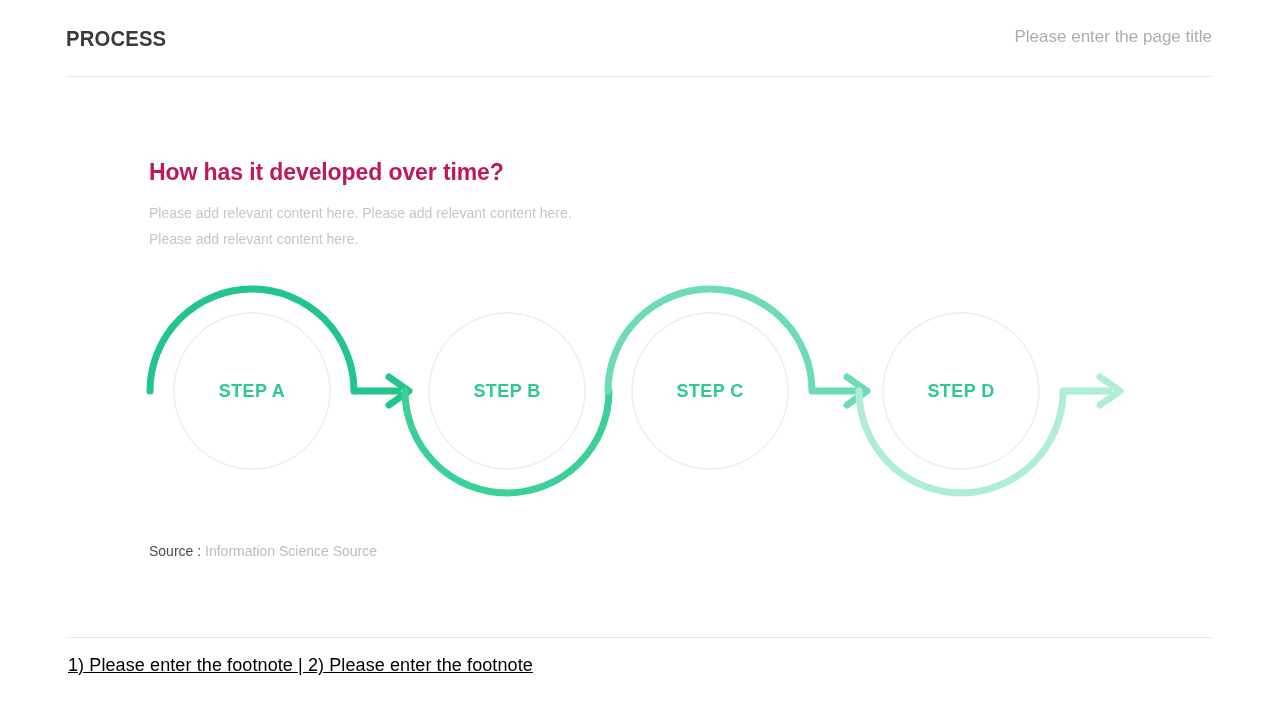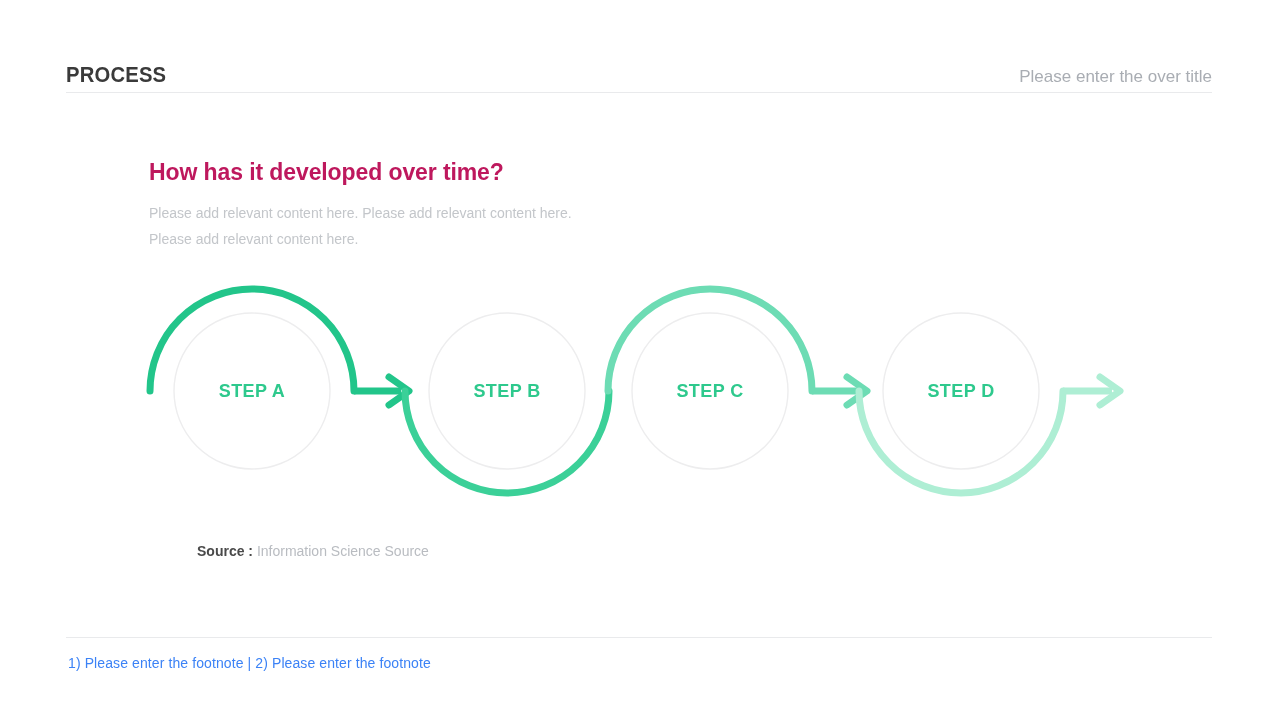--- a/index.html
+++ b/index.html
@@ -12,26 +12,26 @@
     background: #ffffff;
     font-family: "Liberation Sans", sans-serif;
     overflow: hidden;
     position: relative;
   }
 
   
   .slide-header {
     position: absolute;
     left: 66px;
-    top: 44px;
+    top: 28px;
     width: 1146px;
     height: 48px;
     border-bottom: 1px solid #e9eaec;
     display: flex;
-    align-items: flex-end;
+    align-items: flex-start;
     justify-content: space-between;
   }
   .header-title {
     font-size: 22px;
     font-weight: bold;
     letter-spacing: 0.2px;
     color: #3a3a3a;
     line-height: 1;
     padding-bottom: 6px;
     transform: scaleX(0.92);
@@ -84,48 +84,48 @@
   
   .source-line {
     position: absolute;
     left: 149px;
     top: 543px;
     font-size: 14px;
     color: #b9bcc1;
   }
   .source-label {
     color: #4a4a4a;
-    font-weight: bold;
-    margin-left: 48px;
+    font-weight: normal;
   }
 
   
   .footer-rule {
     position: absolute;
     left: 66px;
     top: 637px;
     width: 1146px;
     height: 1px;
     background: #e9eaec;
   }
   .footnote {
     position: absolute;
     left: 68px;
     top: 655px;
-    font-size: 14px;
-    color: #3b82f6;
+    font-size: 18px;
+    color: #000000;
     letter-spacing: 0.1px;
+    text-decoration: underline;
   }
 </style>
 </head>
 <body>
 
 <div class="slide-header">
   <div class="header-title">PROCESS</div>
-  <div class="header-subtitle">Please enter the over title</div>
+  <div class="header-subtitle">Please enter the page title</div>
 </div>
 
 <div class="content-heading">How has it developed over time?</div>
 
 <div class="content-body">Please add relevant content here. Please add relevant content here. Please add relevant content here.</div>
 
 <div class="diagram">
   <svg id="diagram-svg" width="1280" height="250" viewBox="0 0 1280 250" xmlns="http://www.w3.org/2000/svg">
       <circle cx="252" cy="123" r="78" fill="none" stroke="#ededee" stroke-width="1.4"></circle>
       <circle cx="507" cy="123" r="78" fill="none" stroke="#ededee" stroke-width="1.4"></circle>

